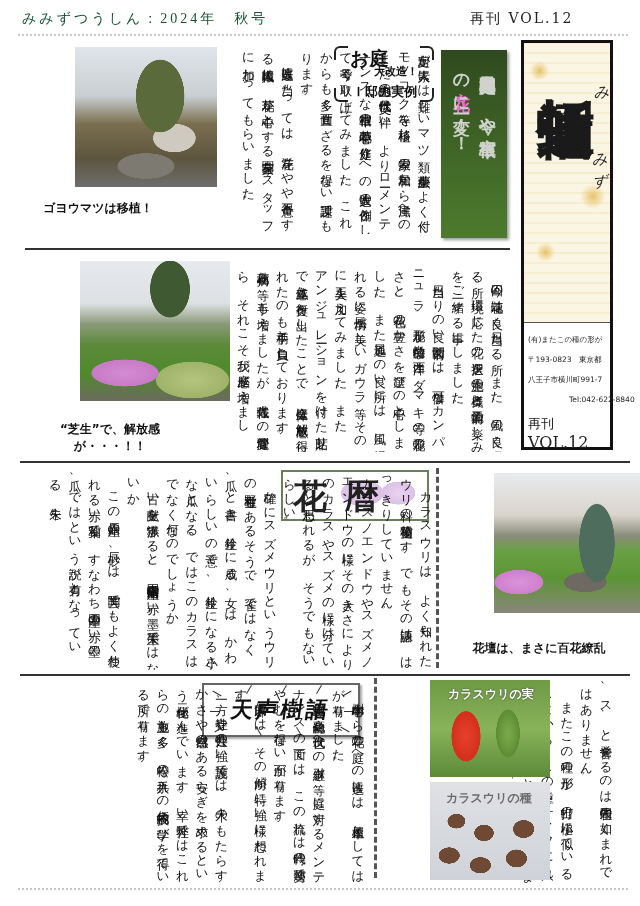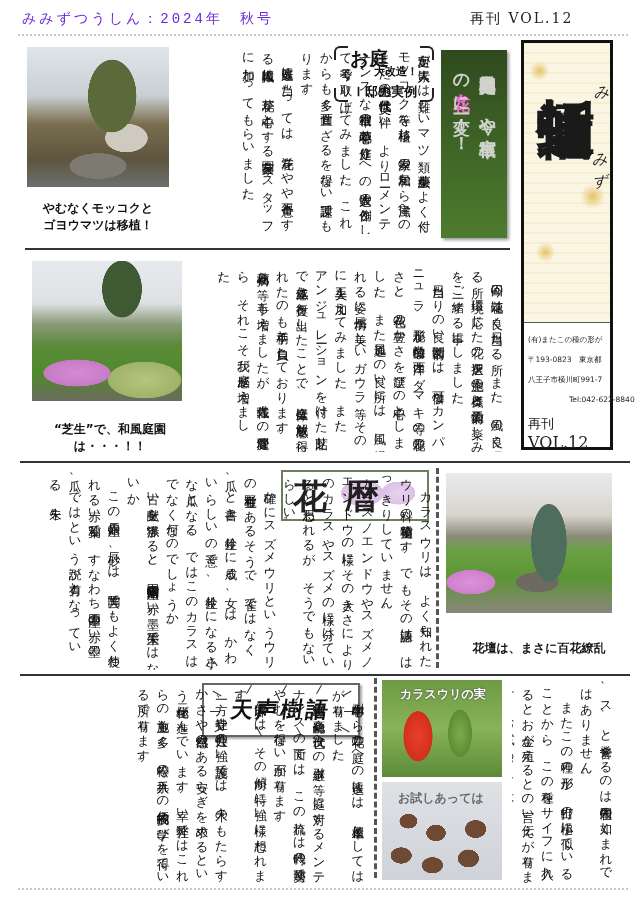--- a/index.html
+++ b/index.html
@@ -2,21 +2,21 @@
 <html><head>
 <meta charset="utf-8">
 <style>
   * { box-sizing: border-box; margin: 0; padding: 0; }
   html, body { width: 640px; height: 906px; background: #ffffff; overflow: hidden; }
   body { position: relative; font-family: "DejaVu Sans", sans-serif; color: #111; }
 
   .abs { position: absolute; }
 
   
-  .hdr-left { left: 22px; top: 10px; font-size: 14px; letter-spacing: 3px; color: #6d28d9; font-family: Liberation Mono, monospace; }
+  .hdr-left { left: 22px; top: 10px; font-size: 14px; letter-spacing: 3px; color: #14532d; font-family: Liberation Serif, serif; }
   .hdr-right { left: 470px; top: 10px; font-size: 14px; letter-spacing: 2px; color: #222; font-family: "DejaVu Serif", serif; }
   .dotline { height: 0; border-top: 2px dotted #c8c8c8; }
 
   
   .rule { height: 0; border-top: 2px solid #333; }
   .vrule-dash { width: 0; border-left: 3px dashed #555; }
 
   
   .vtext {
     writing-mode: vertical-rl;
@@ -24,21 +24,21 @@
     font-size: 12.5px;
     line-height: 19.5px;
     letter-spacing: 0.6px;
     color: #111;
     white-space: pre-wrap;
     font-family: "DejaVu Sans", sans-serif;
     overflow: hidden;
   }
 
   
-  .photo { overflow: hidden; }
+  .photo { overflow: hidden; margin-left: 48px; }
   .photo-garden1 {
     background:
       radial-gradient(ellipse 40px 60px at 60% 35%, #5b6a3a 0%, #5b6a3a 60%, transparent 61%),
       radial-gradient(ellipse 30px 20px at 70% 65%, #cfcac0 0%, #cfcac0 70%, transparent 72%),
       radial-gradient(ellipse 40px 18px at 50% 85%, #7d7a72 0%, #7d7a72 70%, transparent 72%),
       linear-gradient(180deg, #dfe5ea 0%, #c9cfd2 35%, #7a6e4f 55%, #5d553e 80%, #6e6e6e 100%);
   }
   .photo-garden2 {
     background:
       radial-gradient(ellipse 28px 40px at 60% 20%, #3f5a32 0%, #3f5a32 70%, transparent 72%),
@@ -178,32 +178,31 @@
   <span class="t2">大改造！</span>
   <span class="t3">Ｉ邸の実例</span>
 </div>
 
 <div class="abs vtext" style="left:170px; top:112px; width:264px; height:118px;"></div>
 <div class="abs vtext" style="left:170px; top:44px; width:264px; height:190px; direction:ltr;">剪定が素人には難しいマツ類、葉巻虫がよく付くモッコク等を移植し、家屋の和風から洋風への転換また施主の世代交代に伴い、よりローメンテナンスな宿根草の草花中心の庭作りへの大改造の作例として今号で取り上げてみました。これからも多く直面せざるを得ない課題でも有ります。
 　庭改造に当たっては、洋花をやや不得意とする植木職人に、草花が中心とする園芸家をスタッフに加わってもらいました。</div>
 
 <div class="abs photo photo-garden1" style="left:27px; top:47px; width:142px; height:140px;"></div>
 <div class="abs caption" style="left:18px; top:200px; width:160px;">
-  <div>やむなくモッコクと</div>
   <div>ゴヨウマツは移植！</div>
 </div>
 
 <div class="abs rule" style="left:25px; top:248px; width:485px;"></div>
 
 <div class="abs vtext" style="left:185px; top:262px; width:322px; height:190px;">　今回の花壇は良く日当たる所、また、風の良く通る所、環境に応じた花の選択を施主の奥様と施工前の楽しみをご一緒する事にしました。
 　日当たりの良い玄関前には、可憐なカンパニュラ、花形が特徴的な西洋オダマキ等の花形の面白さと、花色の豊かさを選びの中心としました。また風通しの良い所には、風に揺れる姿に風情が美しいガウラ等、その選択に工夫を加えてみました。また、アンジュレーションを付けた芝貼りで立体感と奥行を出したことで、庭全体に解放感を得られたのも手柄と自負しております。
 花柄摘み等、手も増えましたが、職人任せの庭管理から、それこそ我が庭感が増えました。</div>
 
 <div class="abs photo photo-garden2" style="left:32px; top:261px; width:150px; height:140px;"></div>
-<div class="abs caption" style="left:25px; top:421px; width:170px;">“芝生”で、和風庭園は・・・！！</div>
+<div class="abs caption" style="left:25px; top:421px; width:170px;">“芝生”で、解放感が・・・！！</div>
 
 <div class="abs rule" style="left:20px; top:461px; width:610px;"></div>
 
 <div class="abs emblem emblem-ko" style="left:281px; top:470px; width:148px; height:51px;">
   <div class="emblem-title" style="left:10px; top:2px; font-size:34px; letter-spacing:18px;">花暦</div>
   <div class="emblem-sub" style="left:12px; top:46px;">花木入門</div>
 </div>
 
 <div class="abs vtext" style="left:240px; top:540px; width:196px; height:130px;"></div>
 <div class="abs vtext" style="left:14px; top:470px; width:422px; height:200px;">　カラスウリは、よく知られたウリ科の蔓植物です。でもその語源は、はっきりしていません。
@@ -219,21 +218,21 @@
 
 <div class="abs rule" style="left:20px; top:674px; width:610px;"></div>
 
 <div class="abs vtext" style="left:512px; top:680px; width:104px; height:205px;">、ス、と発音するのは朱雀門の如くまれではありません。
 　またこの種の形が、打出の小槌に似ていることから、この種をサイフに入れるとお金が殖えるとの言い伝えが有ります。お試しあっては・・。</div>
 
 <div class="abs photo photo-fruit" style="left:382px; top:680px; width:120px; height:97px;">
   <div class="photo-label" style="left:18px; top:6px; color:#fff; text-shadow:0 0 2px #333;">カラスウリの実</div>
 </div>
 <div class="abs photo photo-seeds" style="left:382px; top:782px; width:120px; height:98px;">
-  <div class="photo-label" style="left:16px; top:8px; color:#6a6a6a;">お試しあっては</div>
+  <div class="photo-label" style="left:16px; top:8px; color:#6a6a6a;">カラスウリの種</div>
 </div>
 
 <div class="abs vrule-dash" style="left:374px; top:678px; height:200px;"></div>
 
 <div class="abs emblem-ten" style="left:202px; top:683px; width:158px; height:54px; background:#fff;">
   <div class="ten-title">天声樹語</div>
   <span class="ten-ray" style="left:8px; top:8px; transform:rotate(30deg);"></span>
   <span class="ten-ray" style="left:40px; top:4px; transform:rotate(-60deg);"></span>
   <span class="ten-ray" style="left:75px; top:4px; transform:rotate(-60deg);"></span>
   <span class="ten-ray" style="left:110px; top:4px; transform:rotate(-60deg);"></span>

